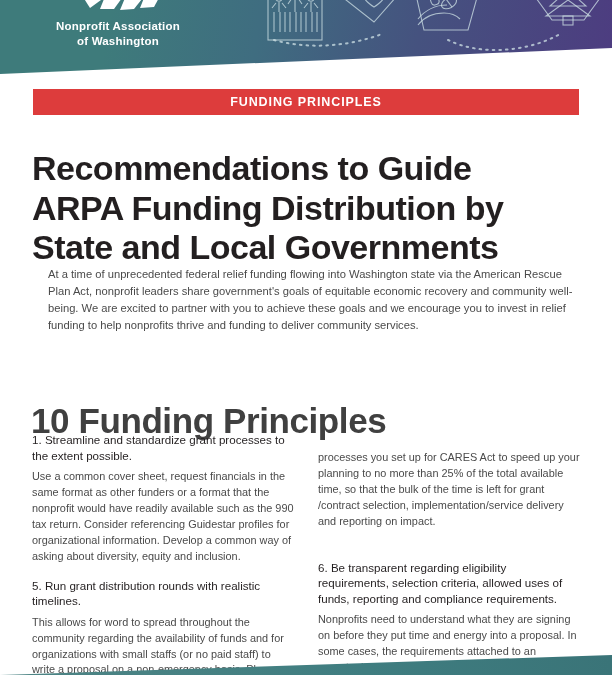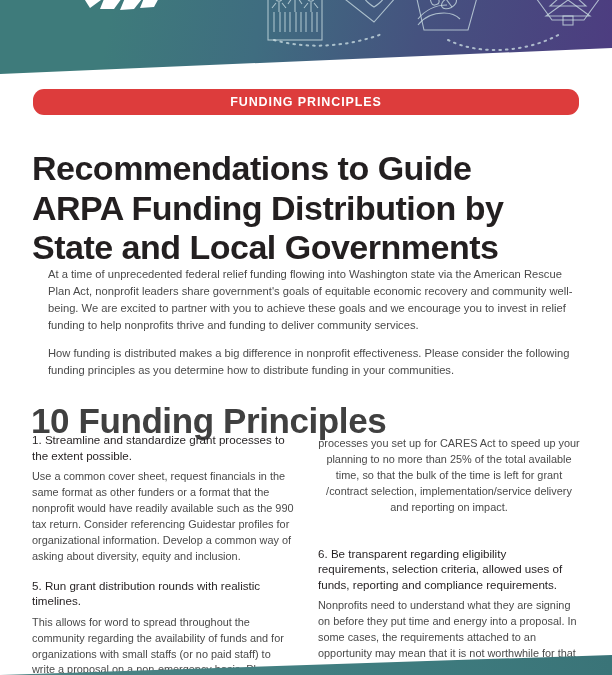--- a/index.html
+++ b/index.html
@@ -58,21 +58,20 @@
   .red-banner {
     position: absolute;
     left: 33px;
     top: 89px;
     width: 546px;
     height: 26px;
     background: #dd3c3c;
     display: flex;
     align-items: center;
     justify-content: center;
-    border-radius: 11px;
   }
   .red-banner-label {
     color: #ffffff;
     font-size: 12.5px;
     font-weight: 700;
     letter-spacing: 0.9px;
   }
 
   
   .doc-title {
@@ -141,22 +140,21 @@
   .principle-body {
     font-size: 10.9px;
     line-height: 1.46;
     color: #4a4a4a;
     margin: 0;
   }
   .continuation {
     font-size: 10.9px;
     line-height: 1.46;
     color: #4a4a4a;
-    margin: 4px 0 30px 0;
-    text-align: center;
+    margin: 18px 0 30px 0;
   }
 
   
   .bottom-wedge {
     position: absolute;
     left: 0;
     bottom: 0;
     width: 612px;
     height: 20px;
     background: linear-gradient(90deg, #4e8585 0%, #3f7d80 60%, #3a7478 100%);
@@ -220,34 +218,35 @@
         <polygon points="24,0 40,0 33,15 20,17"></polygon>
         <polygon points="42,0 58,0 52,14 40,16"></polygon>
         <polygon points="60,0 78,0 70,15 58,14"></polygon>
         <polygon points="80,0 95,0 90,12 78,13"></polygon>
         <polygon points="13,15 31,18 20,26"></polygon>
         <polygon points="34,17 52,16 44,27 30,27"></polygon>
         <polygon points="55,16 72,17 64,27 50,28"></polygon>
         <polygon points="74,16 90,14 84,25 70,26"></polygon>
       </g>
     </svg>
+    <div class="logo-text">Nonprofit Association
+of Washington</div>
   </div>
 </div>
 
 <div class="red-banner">
   <span class="red-banner-label">FUNDING PRINCIPLES</span>
 </div>
 
 <h1 class="doc-title">Recommendations to Guide
 ARPA Funding Distribution by
 State and Local Governments</h1>
 
 <div class="intro">
   <p>At a time of unprecedented federal relief funding flowing into Washington state via the American Rescue Plan Act, nonprofit leaders share government's goals of equitable economic recovery and community well-being. We are excited to partner with you to achieve these goals and we encourage you to invest in relief funding to help nonprofits thrive and funding to deliver community services.</p>
-  <p>How funding is distributed makes a big difference in nonprofit effectiveness. Please consider the following funding principles as you determine how to distribute funding in your communities.</p>
 </div>
 
 <h2 class="section-heading">10 Funding Principles</h2>
 
 <div class="columns">
 
   <div class="col col-left">
     <div class="principle">
       <h3 class="principle-heading">1. Streamline and standardize grant processes to the extent possible.</h3>
       <p class="principle-body">Use a common cover sheet, request financials in the same format as other funders or a format that the nonprofit would have readily available such as the 990 tax return. Consider referencing Guidestar profiles for organizational information. Develop a common way of asking about diversity, equity and inclusion.</p>

